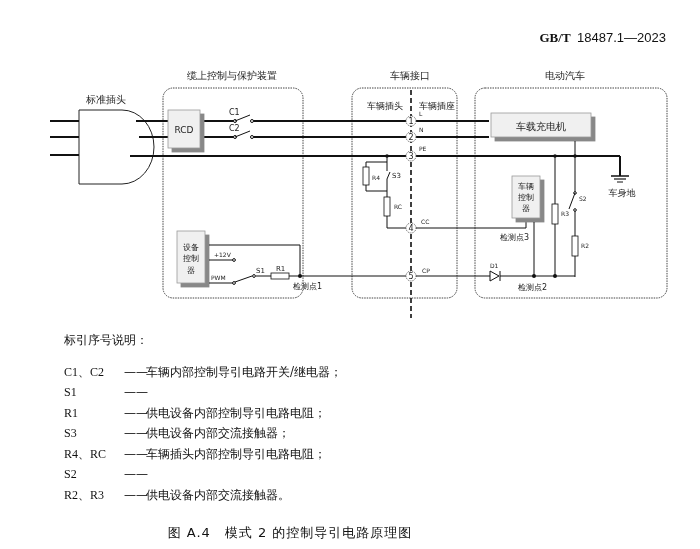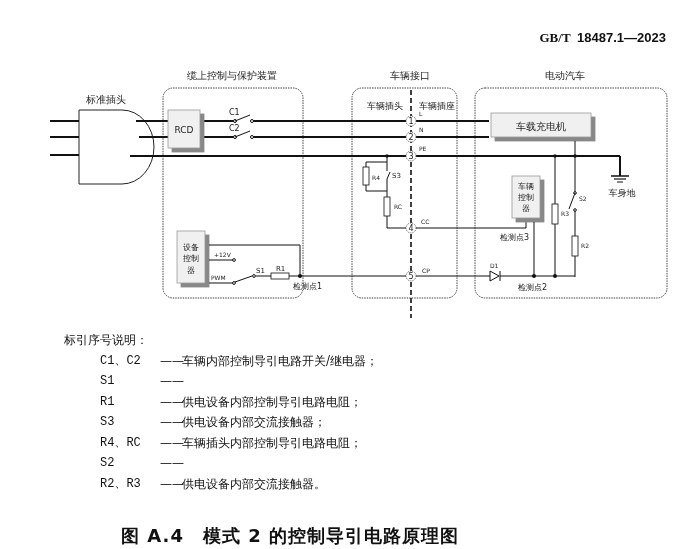--- a/index.html
+++ b/index.html
@@ -1,29 +1,29 @@
 <!DOCTYPE html>
 <html><head>
 <meta charset="utf-8">
 <style>
   html, body { margin: 0; padding: 0; background: #ffffff; }
   body { width: 700px; height: 549px; position: relative; overflow: hidden;
          font-family: "DejaVu Serif", "Liberation Serif", serif; color: #111; }
   .std-header { position: absolute; right: 34px; top: 30px; font-size: 13px; font-weight: bold;
                 font-family: "Liberation Serif", serif; }
-  .std-header .num { font-family: "Liberation Sans", sans-serif; font-weight: bold; }
+  .std-header .num { font-family: "Liberation Sans", sans-serif; font-weight: normal; }
   svg.diagram { position: absolute; left: 0; top: 0; }
   svg text { font-family: "DejaVu Sans", sans-serif; fill: #222; }
   .legend { position: absolute; left: 64px; top: 330px; font-size: 12px; line-height: 20.5px; }
   .legend .row { display: flex; white-space: nowrap; }
-  .legend .sym { width: 60px; font-family: Liberation Mono, monospace; margin-left: 36px; }
+  .legend .sym { width: 60px; font-family: Liberation Serif, serif; }
   .legend .dash { width: 22px; }
-  .legend .title-row { margin-bottom: 0; text-align: center; }
+  .legend .title-row { margin-bottom: 11px; text-align: center; }
   .caption { position: absolute; left: 0; width: 580px; top: 524px; text-align: center;
-             font-size: 18px; font-weight: bold; font-family: "DejaVu Sans", sans-serif; letter-spacing: 1px; }
+             font-size: 13px; font-weight: normal; font-family: "DejaVu Sans", sans-serif; letter-spacing: 1px; }
 </style>
 </head>
 <body>
 
 <div class="std-header">
   <span>GB/T</span>&nbsp;
   <span class="num">18487.1—2023</span>
 </div>
 
 <svg class="diagram" width="700" height="320" viewBox="0 0 700 320">

